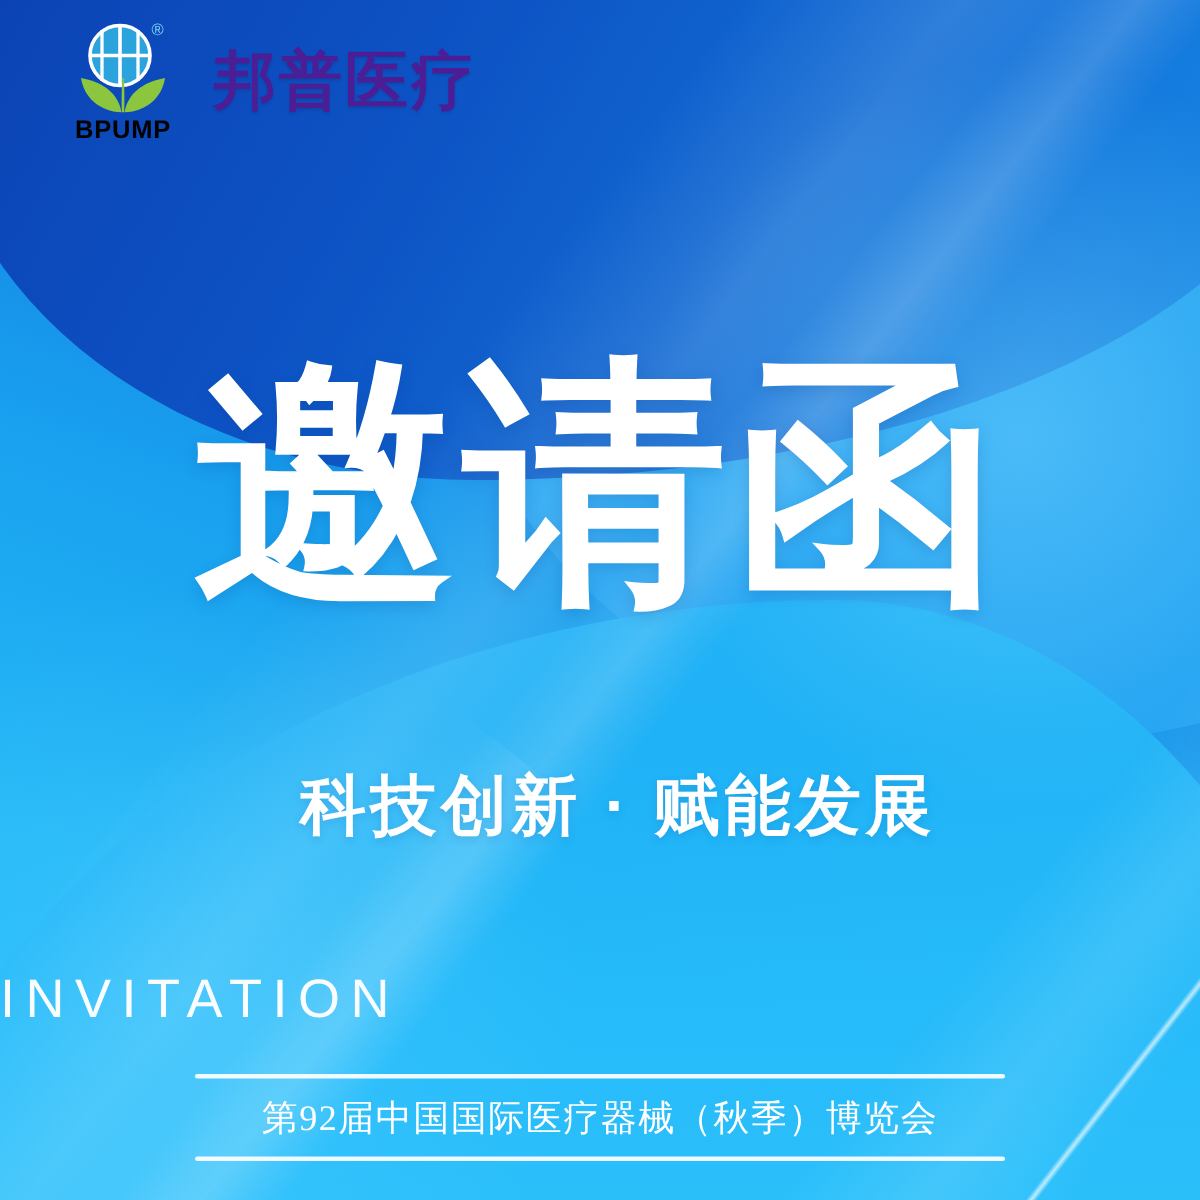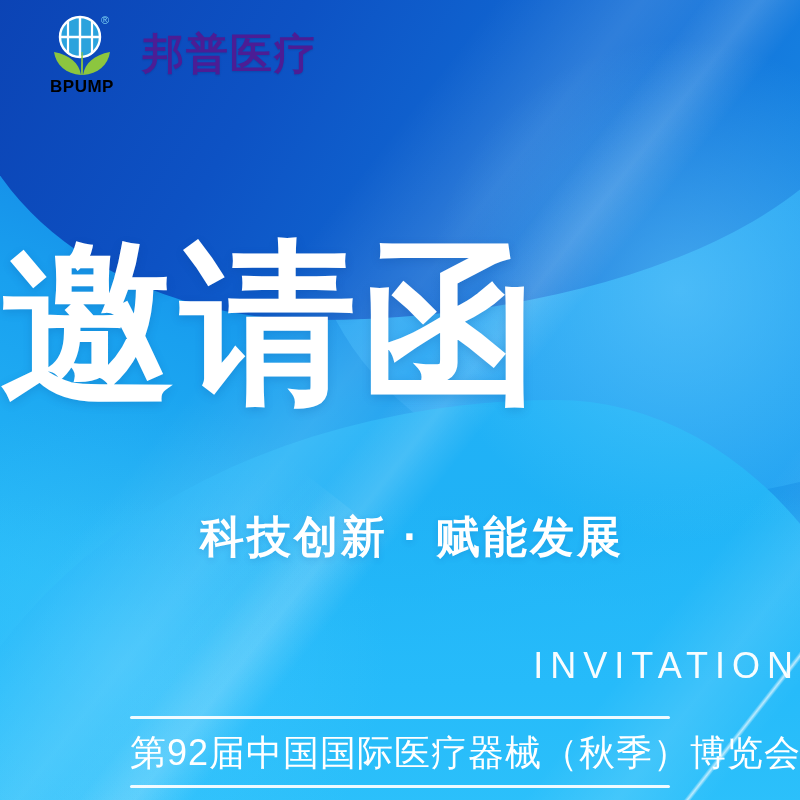--- a/index.html
+++ b/index.html
@@ -178,20 +178,21 @@
     inset: 0;
     z-index: 5;
     display: flex;
     flex-direction: column;
     align-items: center;
   }
   .main-title {
     position: absolute;
     top: 236px;
     left: 0; right: 0;
+    text-align: center;
     color: #ffffff;
     font-size: 175px;
     font-weight: 700;
     line-height: 1;
     letter-spacing: 6px;
     white-space: nowrap;
     text-shadow: 0 3px 10px rgba(0, 60, 140, .18);
   }
   .subtitle {
     position: absolute;
@@ -203,50 +204,50 @@
     font-weight: 700;
     letter-spacing: 3px;
     white-space: nowrap;
     text-shadow: 0 2px 6px rgba(0, 60, 140, .15);
     margin-left: 24px;
   }
   .invitation-en {
     position: absolute;
     top: 645px;
     left: 0; right: 0;
-    text-align: right;
+    text-align: left;
     color: #ffffff;
     font-size: 36px;
     font-weight: 400;
     letter-spacing: 7px;
     white-space: nowrap;
     opacity: .97;
-    padding-left: 26px;
   }
   .footer-block {
     position: absolute;
     top: 716px;
     left: 130px;
     width: 540px;
   }
   .rule {
     width: 100%;
     height: 3px;
     background: rgba(255,255,255,.92);
     border-radius: 2px;
   }
   .footer-text {
     text-align: center;
     color: #ffffff;
-    font-size: 36px;
+    font-size: 24px;
     font-weight: 400;
     letter-spacing: 1px;
     white-space: nowrap;
     padding: 14px 0 12px;
     line-height: 1.1;
+    font-family: Liberation Serif, serif;
   }
 </style>
 </head>
 <body>
 
 <div id="poster">
 
   <div class="bg-base"></div>
   <div class="bg-curve-right"></div>
   <div class="bg-deep-top"></div>

